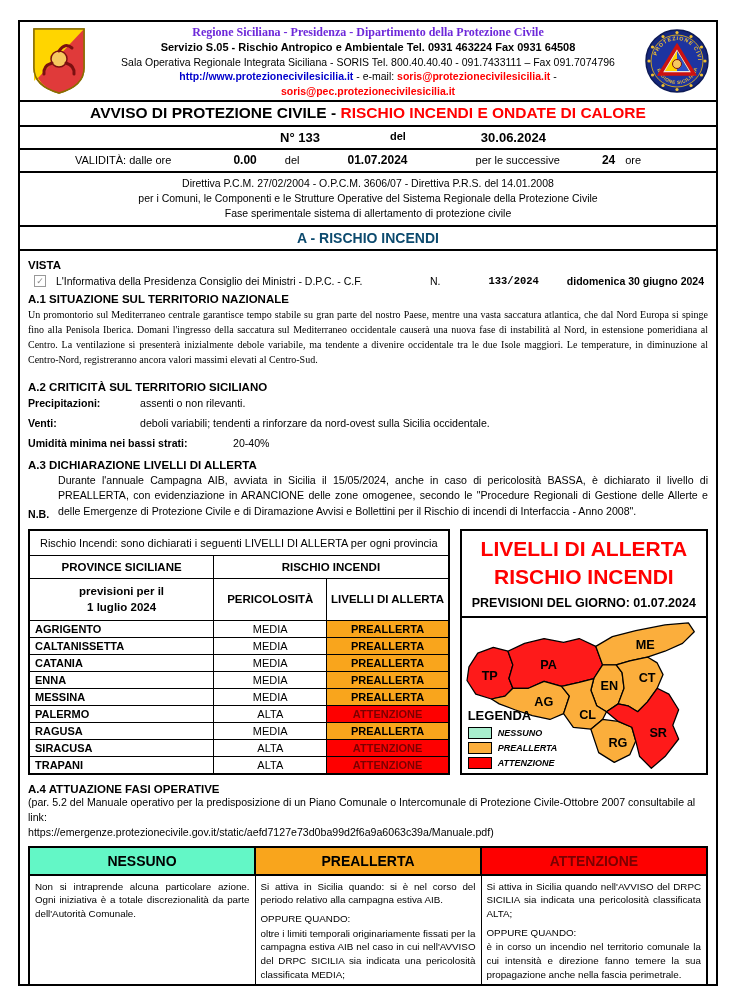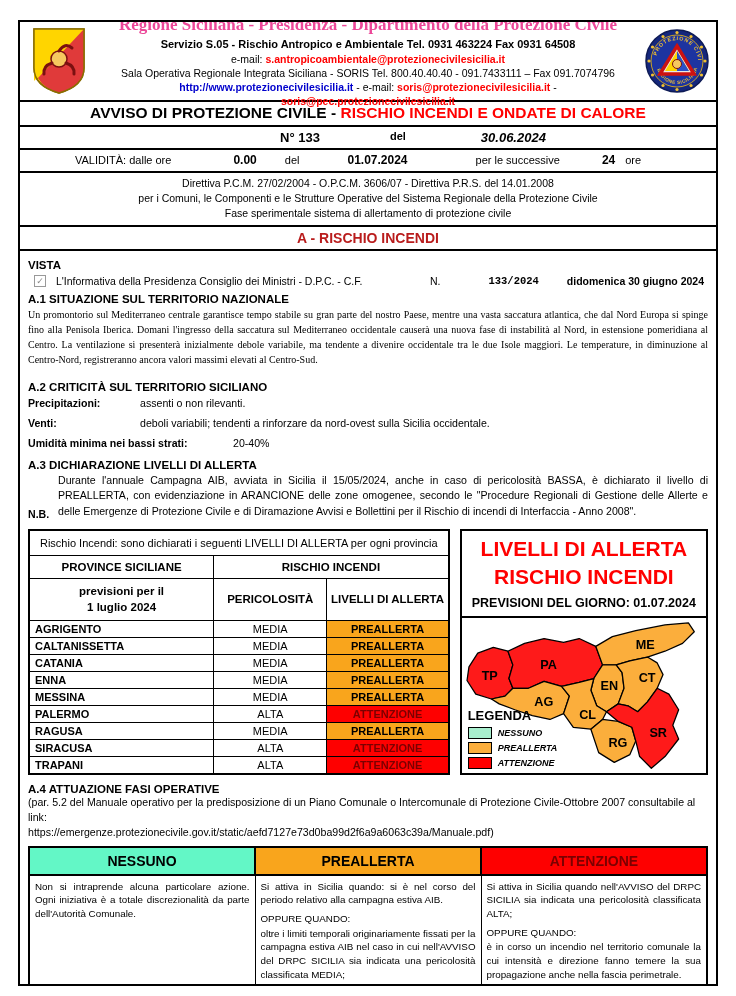--- a/index.html
+++ b/index.html
@@ -11,44 +11,44 @@
   }
   .doc {
     position: absolute; left: 18px; top: 20px;
     width: 700px; height: 966px;
     border: 2.5px solid #000; background: #fff;
     overflow: hidden;
   }
   
   .hdr { display: flex; align-items: center; border-bottom: 2px solid #000; padding: 4px 6px; height: 80px; }
   .hdr-center { flex: 1; text-align: center; line-height: 1.35; }
-  .org-line { font-family: "Liberation Serif", serif; font-weight: bold; font-size: 17px; color: #ec4899; }
+  .org-line { font-family: "Liberation Serif", serif; font-weight: bold; font-size: 12px; color: #6d28d9; }
   .svc-line { font-weight: bold; font-size: 11px; }
   .h-line { font-size: 10.5px; }
   .red-b { color:#f00; font-weight: bold; }
   .blue-b { color:#0000cc; font-weight: bold; }
   .bold { font-weight: normal; }
   .logo-left, .logo-right { width: 66px; height: 70px; flex: 0 0 auto; }
   
   .title-row { border-bottom: 2px solid #000; text-align: center; font-weight: bold; font-size: 15.5px; padding: 2px 0 3px; }
   .title-red { color: #f00; }
   .num-row { border-bottom: 2px solid #000; font-weight: bold; font-size: 13px; padding: 3px 0; display:flex; }
   .num-row .n-lbl { margin-left: 260px; }
   .num-row .n-del { margin-left: 70px; font-size: 11px; }
-  .num-row .n-date { margin-left: 75px; font-style: italic; }
+  .num-row .n-date { margin-left: 75px; }
   .val-row { border-bottom: 2px solid #000; font-size: 11px; padding: 3px 0 4px; display: flex; align-items: baseline; }
   .val-row .v-lbl { margin-left: 55px; }
   .val-row .v-time { margin-left: 62px; font-weight: bold; font-size: 12px;}
   .val-row .v-del { margin-left: 28px; }
   .val-row .v-date { margin-left: 48px; font-weight: bold; font-size: 12px;}
   .val-row .v-per { margin-left: 68px; }
   .val-row .v-hrs { margin-left: 42px; font-weight: bold; font-size: 12px;}
   .val-row .v-ore { margin-left: 10px; }
   .dir-row { border-bottom: 2px solid #000; text-align: center; font-size: 10.5px; line-height: 1.45; padding: 3px 0; }
-  .a-row { border-bottom: 2px solid #000; text-align: center; color: #b91c1c; font-weight: bold; font-size: 14px; padding: 3px 0; }
+  .a-row { border-bottom: 2px solid #000; text-align: center; color: #0c4a6e; font-weight: bold; font-size: 14px; padding: 3px 0; }
   
   .content { padding: 6px 8px 0; }
   .sec-h { font-weight: bold; font-size: 11.5px; margin-top: 6px; }
   .vista-line { display: flex; align-items: center; font-size: 10.5px; margin: 4px 0 2px; }
   .chk { width: 12px; height: 12px; border: 1px solid #999; margin: 0 10px 0 6px; font-size: 9px; color:#888; text-align:center; line-height: 11px; flex: 0 0 auto;}
   .vista-line .vi-n { margin-left: auto; }
   .vista-line .vi-nv { font-weight: bold; margin-left: 48px; font-family: Liberation Mono, monospace; }
   .vista-line .vi-di { font-weight: bold; margin-left: 28px; }
   .vista-line .vi-dt { font-weight: bold; margin-left: 0; margin-right: 4px;}
   .para { font-size: 10px; text-align: justify; line-height: 1.5; margin-top: 2px; font-family: Liberation Serif, serif; }
@@ -112,24 +112,20 @@
       <path d="M58,3 V42 Q58,60 33,67 Q18,63 12,52 Z" fill="#E03A3A"></path>
       <path d="M8,3 H58 V42 Q58,60 33,67 Q8,60 8,42 Z" fill="none" stroke="#8a6d00" stroke-width="1.5"></path>
       <circle cx="33" cy="33" r="8" fill="#F6C85F" stroke="#7a1010" stroke-width="1.5"></circle>
       <path d="M33,25 q6,-9 13,-3" fill="none" stroke="#7a1010" stroke-width="3" stroke-linecap="round"></path>
       <path d="M26,37 q-9,3 -8,11" fill="none" stroke="#7a1010" stroke-width="3" stroke-linecap="round"></path>
       <path d="M40,37 q9,3 8,11" fill="none" stroke="#7a1010" stroke-width="3" stroke-linecap="round"></path>
     </svg>
     <div class="hdr-center">
       <div class="org-line">Regione Siciliana - Presidenza - Dipartimento della Protezione Civile</div>
       <div class="svc-line">Servizio S.05 - Rischio Antropico e Ambientale Tel. 0931 463224 Fax 0931 64508</div>
-      <div class="h-line">
-        <span>e-mail:</span>
-        <span class="red-b">s.antropicoambientale@protezionecivilesicilia.it</span>
-      </div>
       <div class="h-line">Sala Operativa Regionale Integrata Siciliana - SORIS Tel. 800.40.40.40 - 091.7433111 – Fax 091.7074796</div>
       <div class="h-line">
         <span class="blue-b">http://www.protezionecivilesicilia.it</span>
         <span class="bold">- e-mail:</span>
         <span class="red-b">soris@protezionecivilesicilia.it</span>
         <span class="bold">-</span>
         <span class="red-b">soris@pec.protezionecivilesicilia.it</span>
       </div>
     </div>
     <svg class="logo-right" viewBox="0 0 66 70">

